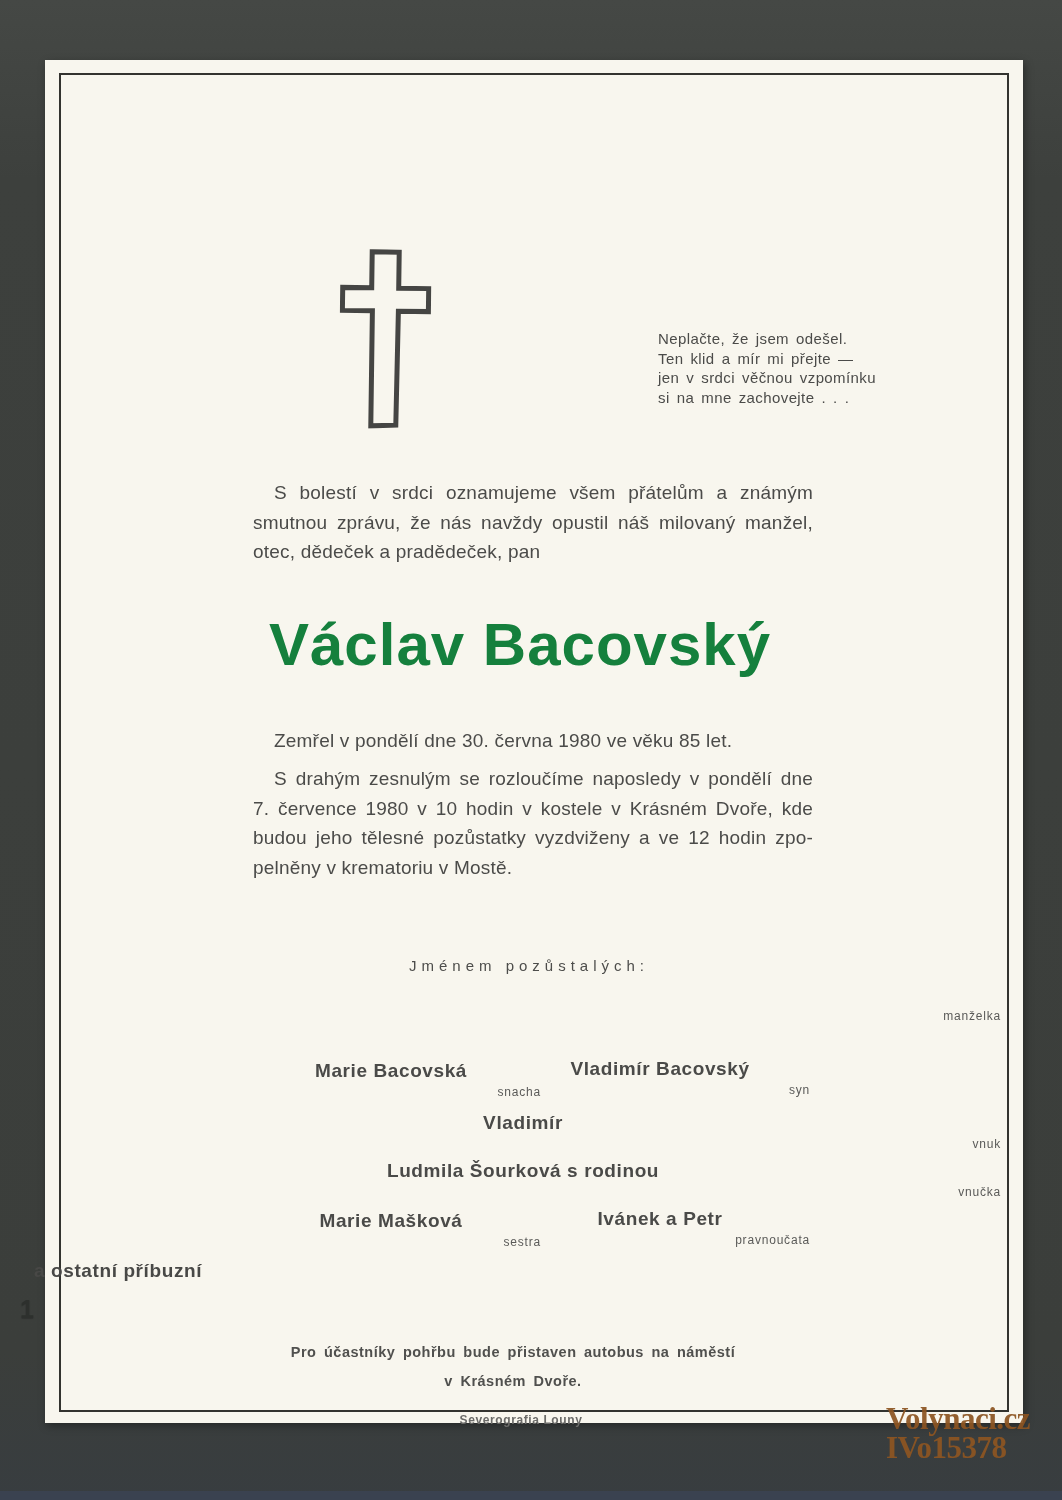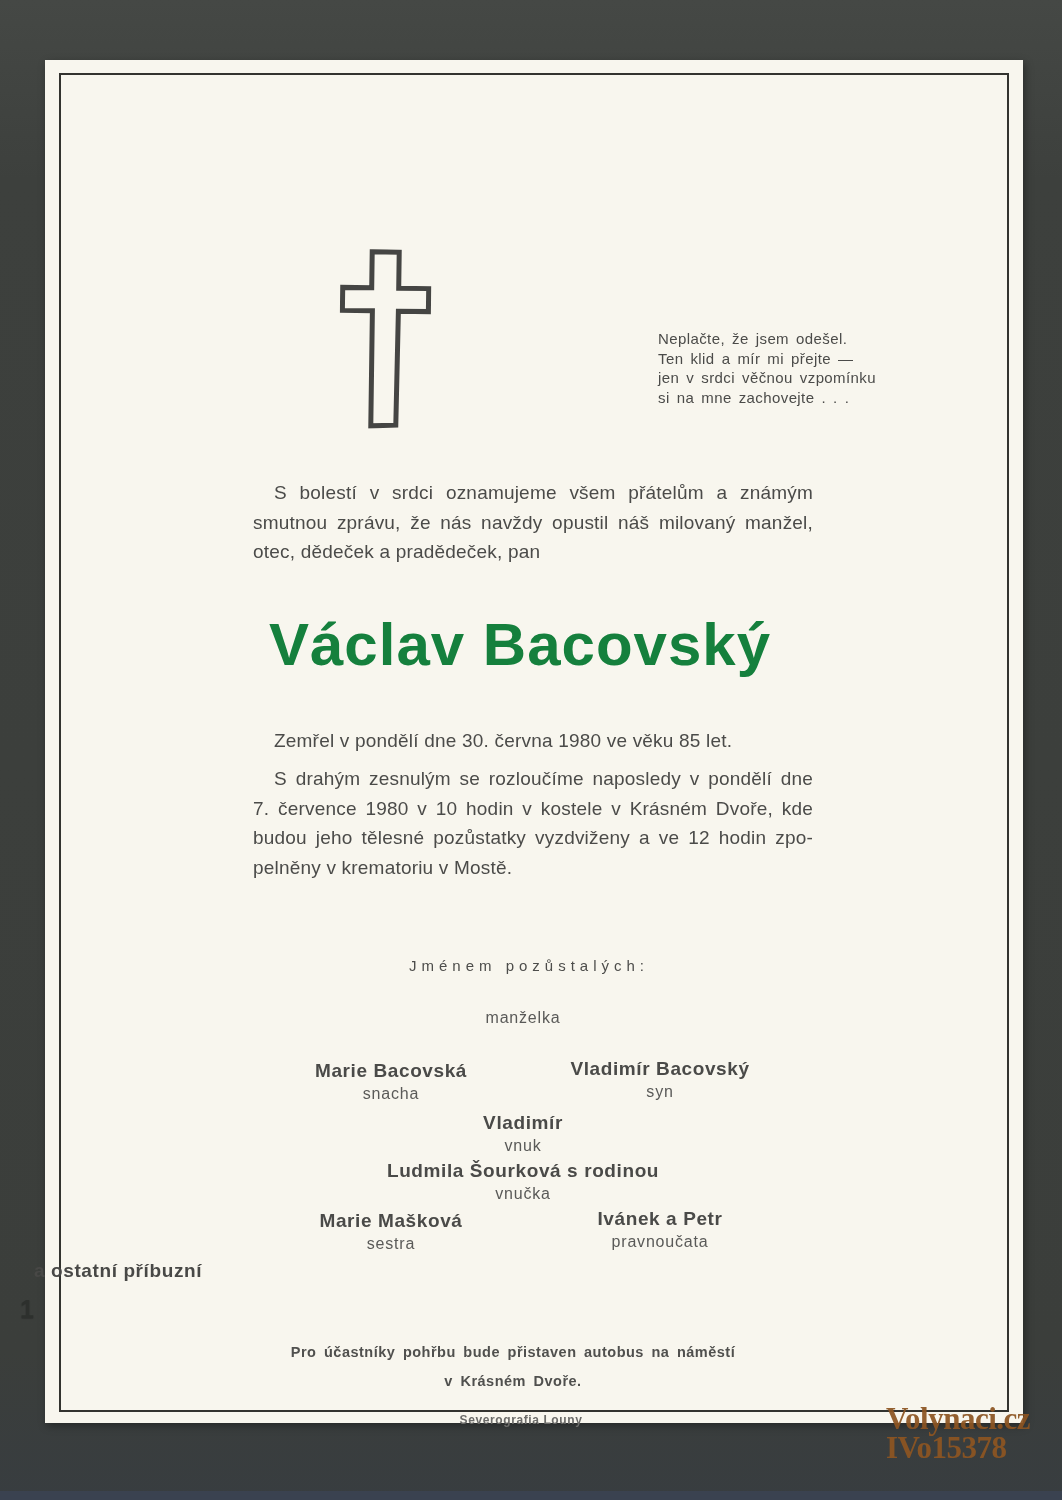--- a/index.html
+++ b/index.html
@@ -54,21 +54,21 @@
     text-align:center;
     font-size:60px;line-height:70px;font-weight:bold;letter-spacing:1px;
     color:#15803d;
   }
   .surv-heading{
     position:absolute;left:-5px;top:897px;width:978px;text-align:center;
     font-size:15px;letter-spacing:5px;color:#4d4d4b;
   }
   .sname{font-size:19px;font-weight:bold;letter-spacing:0.6px;color:#48484
 6;}
-  .srel{font-size:16px;letter-spacing:0.8px;color:#5a5a58;margin-top:3px;}
+  .srel{font-size:12px;letter-spacing:0.8px;color:#5a5a58;margin-top:3px;text-align:right;}
   .s-center{position:absolute;left:0;width:956px;text-align:center;}
   .s-left{position:absolute;left:196px;width:300px;text-align:center;}
   .s-right{position:absolute;left:465px;width:300px;text-align:center;}
   .closing{
     position:absolute;left:-11px;top:1200px;width:978px;
     font-size:19px;font-weight:bold;letter-spacing:0.6px;color:#484846;
   }
   .bus{
     position:absolute;left:0;top:1278px;width:936px;text-align:center;
     font-size:14.5px;font-weight:bold;line-height:29px;letter-spacing:0.5px;

